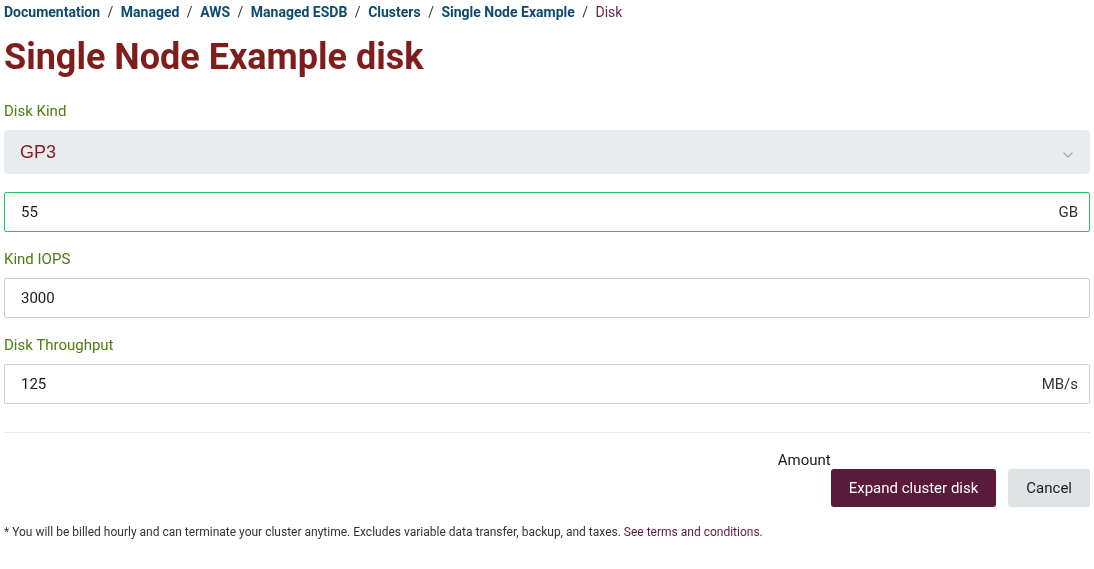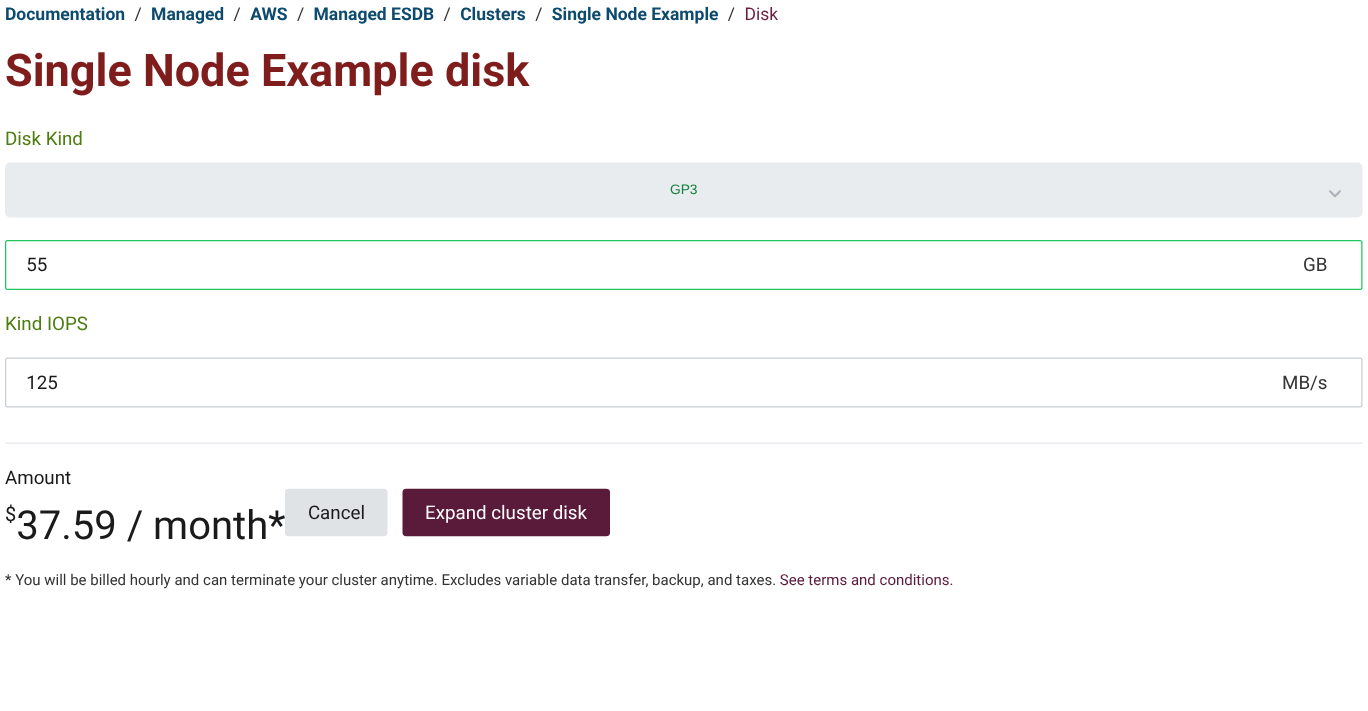--- a/index.html
+++ b/index.html
@@ -49,27 +49,26 @@
     .select-wrap {
       position: relative;
       width: 100%;
     }
     .select-field {
       width: 100%;
       background: #e8ecef;
       border: none;
       border-radius: 4px;
       padding: 12px 16px;
-      font-size: 11px;
-      color: #15803d;
+      font-size: 18px;
+      color: #7f1d1d;
       height: 44px;
       appearance: none;
       -webkit-appearance: none;
       cursor: default;
-      text-align: center;
     }
     .select-caret {
       position: absolute;
       right: 16px;
       top: 50%;
       transform: translateY(-50%);
       width: 12px;
       height: 12px;
       pointer-events: none;
       color: #a9b0b7;
@@ -90,35 +89,35 @@
       outline: none;
     }
     .text-field.focused {
       border: 1px solid #22c55e;
     }
     .text-field.with-suffix {
       padding-right: 60px;
     }
     .suffix {
       position: absolute;
-      right: 28px;
+      right: 12px;
       top: 50%;
       transform: translateY(-50%);
       font-size: 15px;
       color: #333;
       pointer-events: none;
     }
     hr.divider {
       border: none;
       border-top: 1px solid #e5e7eb;
       margin: 28px 0 18px 0;
     }
     .footer-row {
       display: flex;
-      justify-content: flex-start;
+      justify-content: flex-end;
       align-items: flex-start;
     }
     .amount-block .amount-label {
       font-size: 15px;
       color: #1a1a1a;
       margin-bottom: 10px;
     }
     .price-line {
       font-size: 32px;
       color: #1a1a1a;
@@ -197,39 +196,40 @@
 
 <div class="field-group">
   <div class="input-wrap">
     <input type="text" class="text-field focused with-suffix" value="55" style="">
     <span class="suffix">GB</span>
   </div>
 </div>
 
 <div class="field-group">
   <label class="field-label">Kind IOPS</label>
-</div>
-
-<div class="field-group">
+  <div class="input-wrap">
+    <input type="text" class="text-field" value="3000" style="">
+  </div>
+</div>
+
+<div class="field-group">
+  <label class="field-label">Disk Throughput</label>
   <div class="input-wrap">
     <input type="text" class="text-field with-suffix" value="125" style="">
     <span class="suffix">MB/s</span>
   </div>
 </div>
 
 <hr class="divider">
 
 <div class="footer-row">
   <div class="amount-block">
     <div class="amount-label">Amount</div>
-    <div class="price-line">
-      <span class="price-currency">$</span><span>37.59</span><span> / month*</span>
-    </div>
   </div>
   <div class="actions">
+    <button class="btn btn-primary">Expand cluster disk</button>
     <button class="btn btn-secondary">Cancel</button>
-    <button class="btn btn-primary">Expand cluster disk</button>
   </div>
 </div>
 
 <p class="fineprint">
   <span>* You will be billed hourly and can terminate your cluster anytime. Excludes variable data transfer, backup, and taxes. </span><a href="#">See terms and conditions.</a>
 </p>
 
 </body></html>

